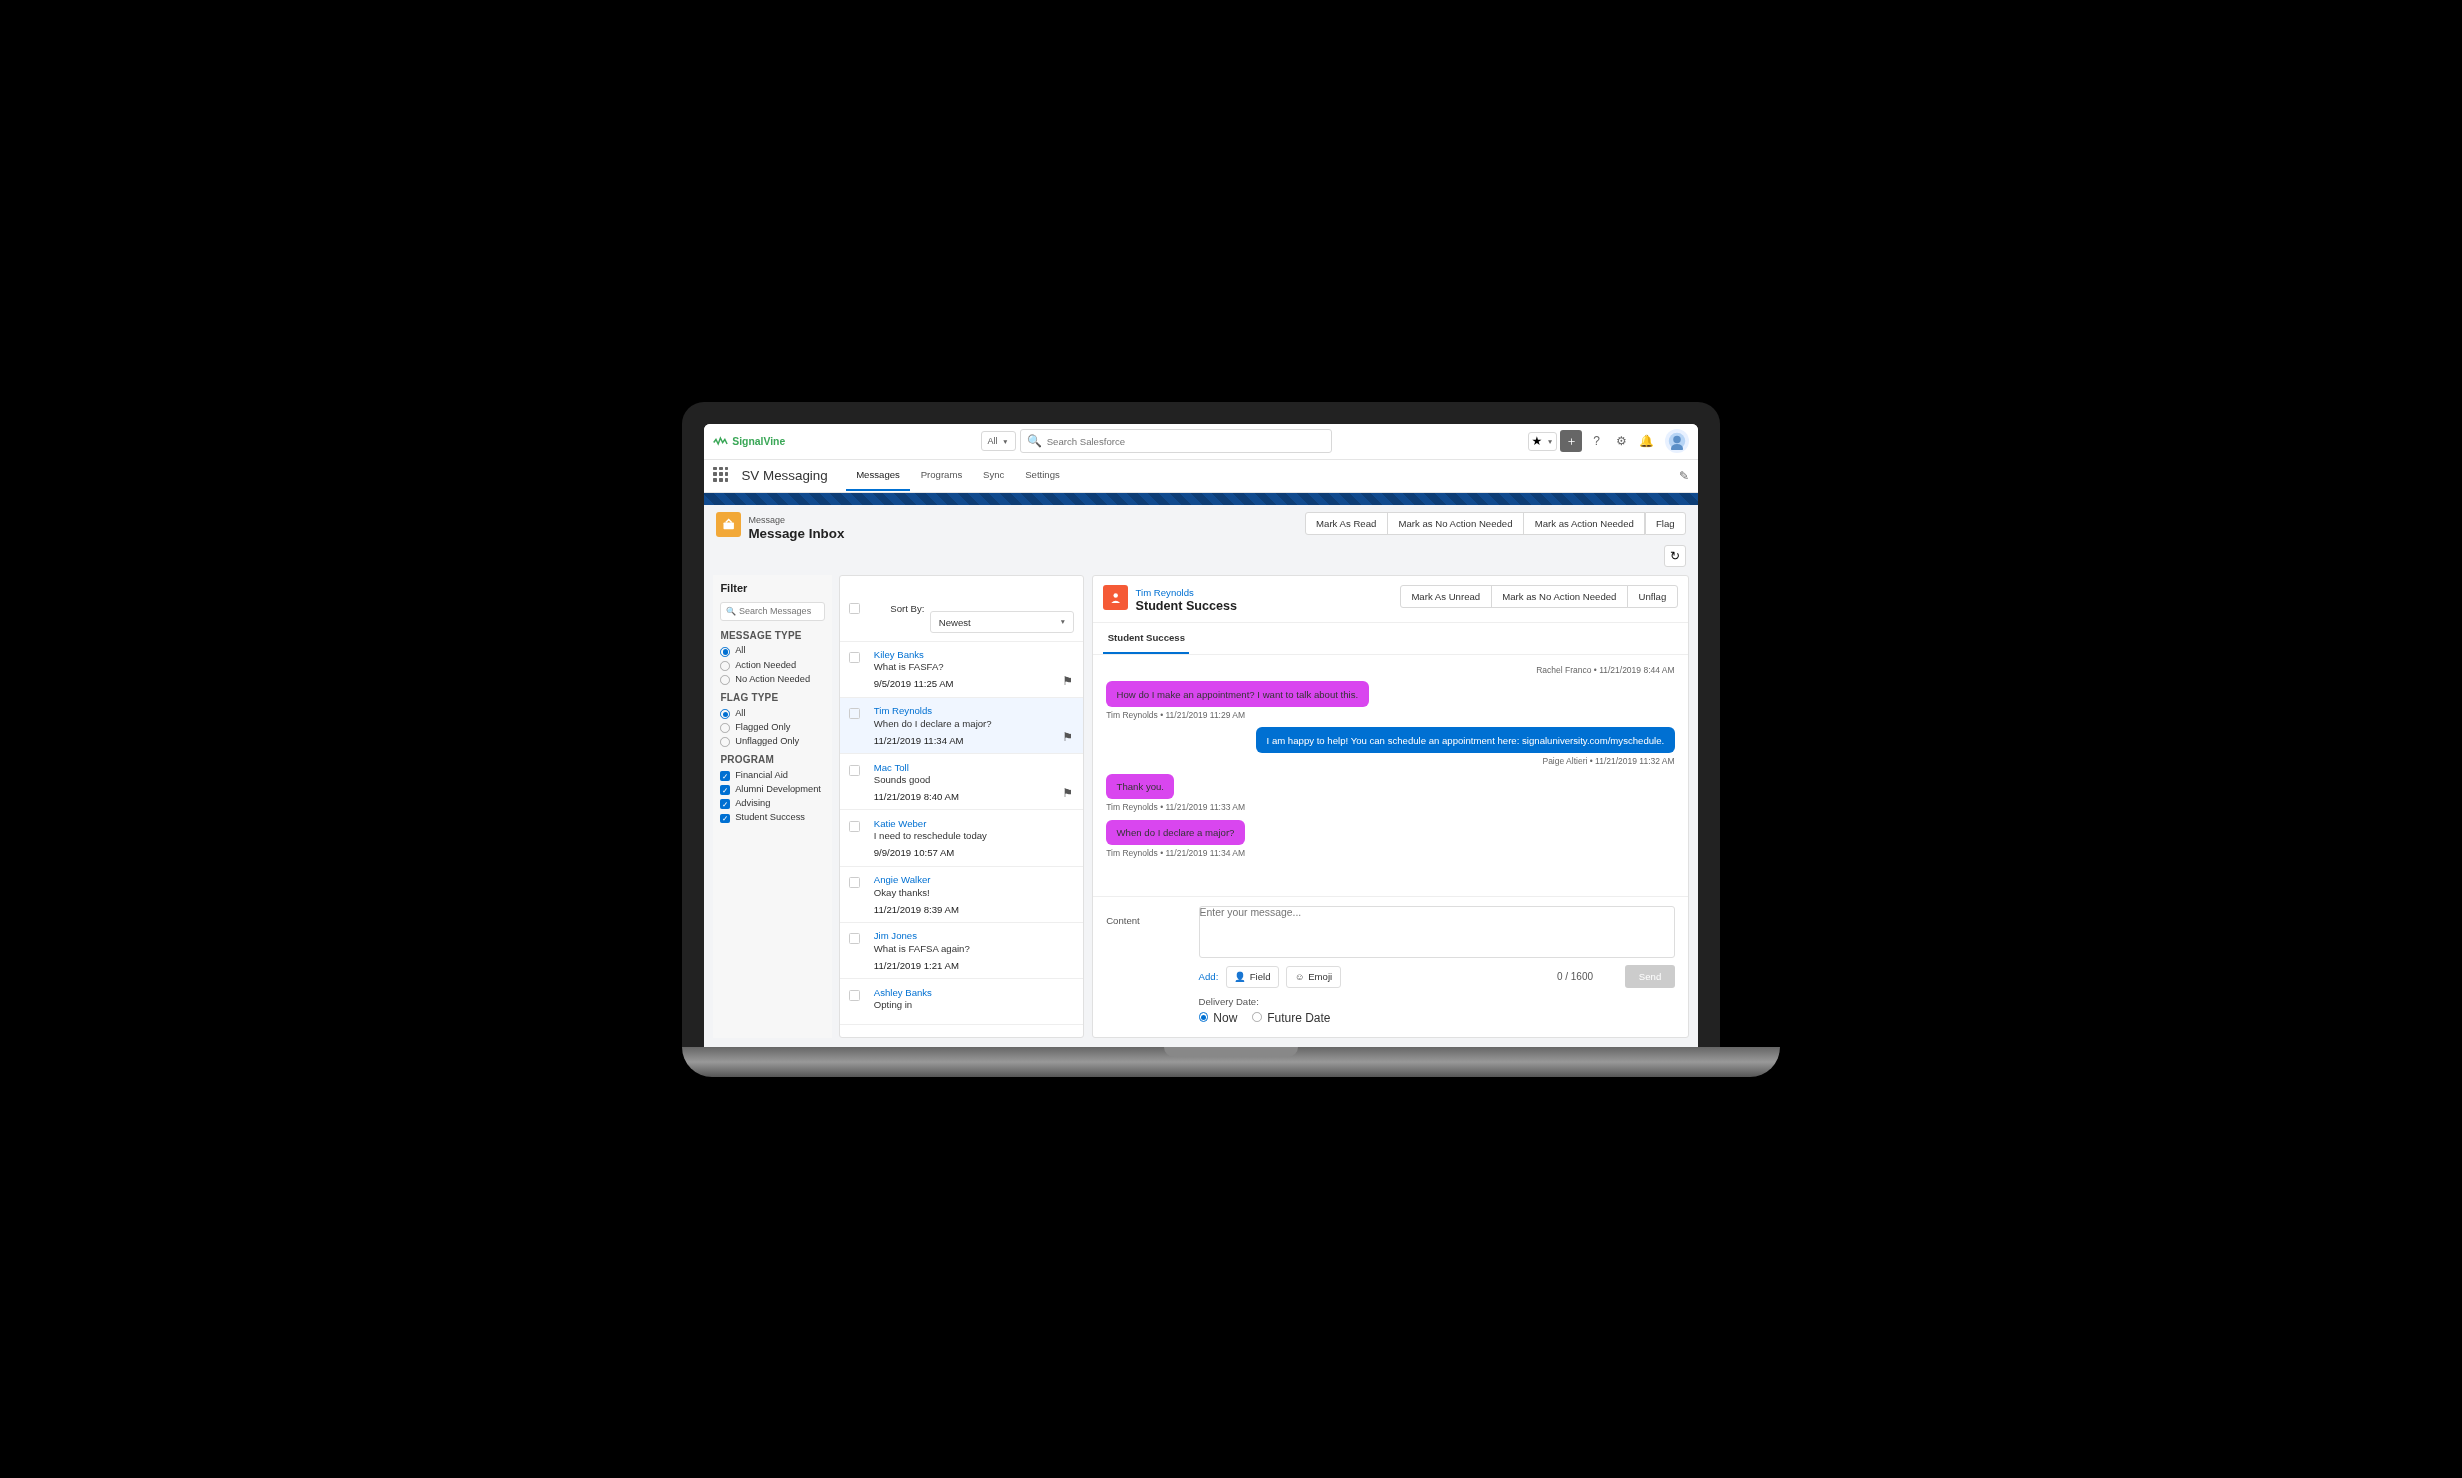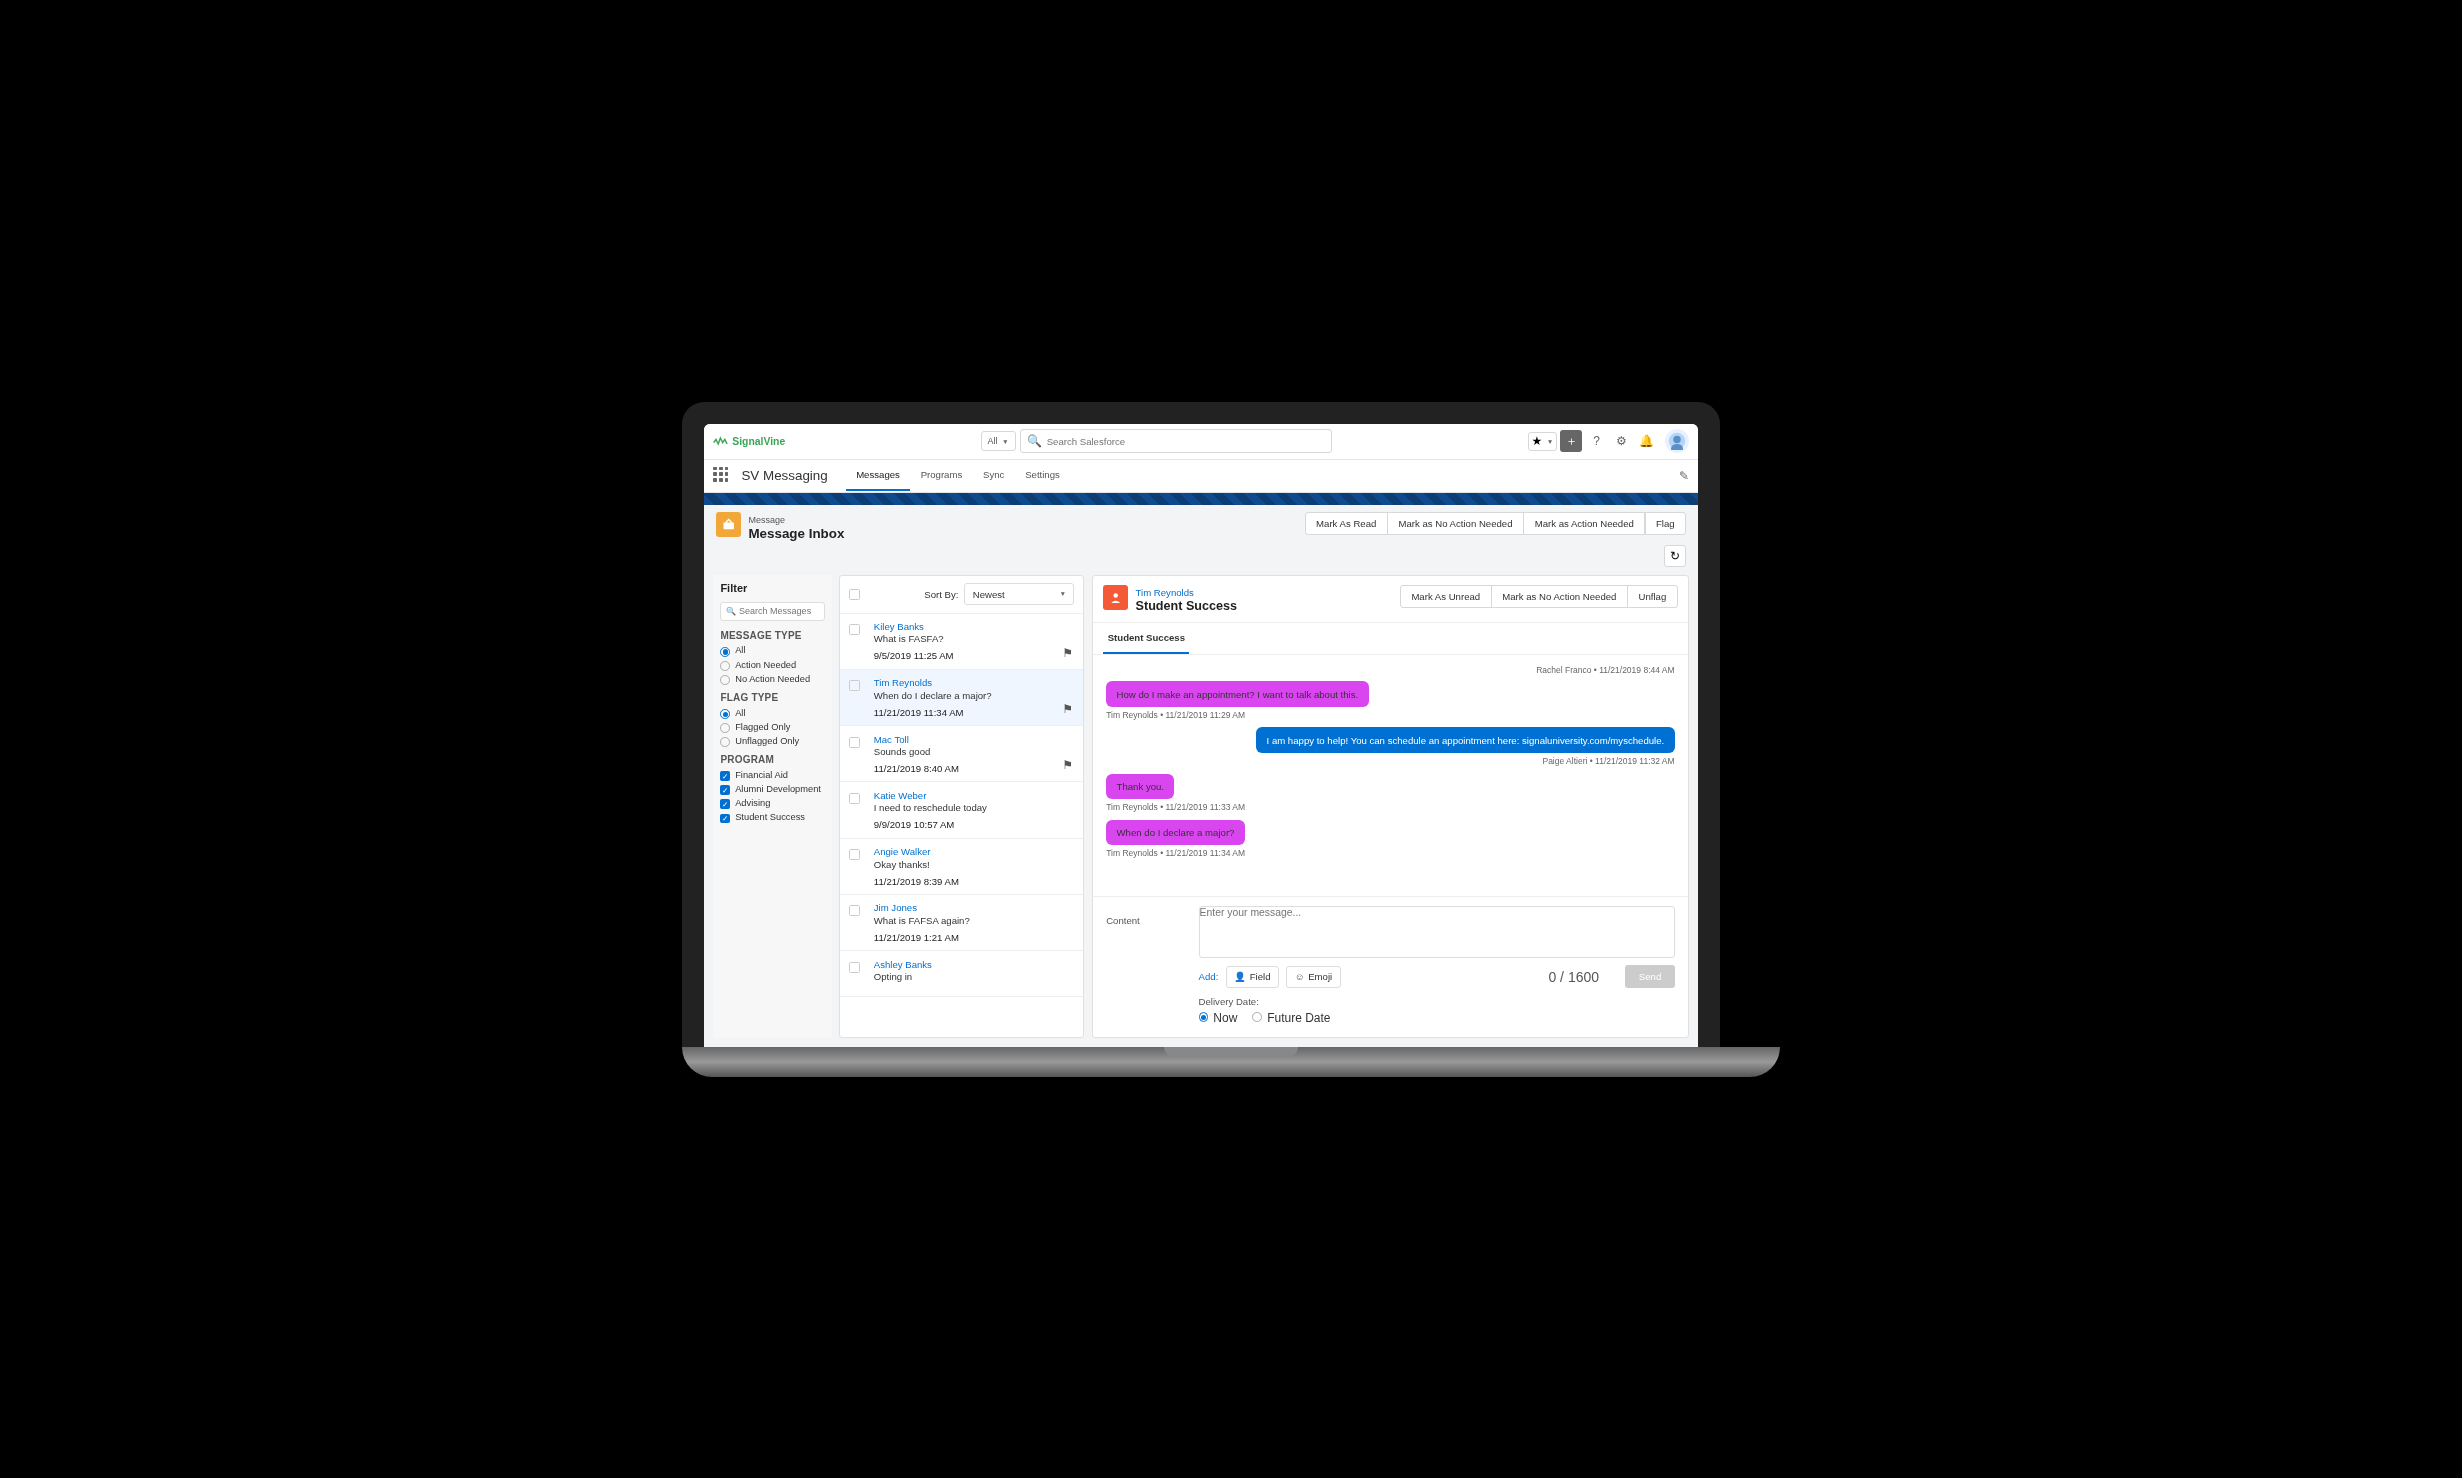--- a/index.html
+++ b/index.html
@@ -64,21 +64,21 @@
 .radio.on::after { content: ""; display: block; width: 5.2px; height: 5.2px; background: #0070d2; border-radius: 50%; margin: 1.5px; }
 .chk { border-radius: 1.5px; position: relative; }
 .chk.on { background: #0070d2; border-color: #0070d2; }
 .chk.on::after { content: "✓"; color: #fff; font-size: 7.4px; position: absolute; top: -0.7px; left: 0.7px; }
 
 
 .list-col { width: 245px; }
 .list-head { display: flex; align-items: center; padding: 7.4px 9px; border-bottom: 0.7px solid #eee; }
 .chk-empty { width: 11px; height: 11px; border: 0.7px solid #ccc; border-radius: 1.5px; cursor: pointer; }
 .sort-label { margin-left: auto; font-size: 9.6px; color: #333; margin-right: 6px; }
-.sort-select { border: 0.7px solid #ddd; border-radius: 3px; padding: 4.5px 22px 4.5px 7.4px; font-size: 9.6px; color: #333; cursor: pointer; background: #fff; position: relative; width: 110px; }
+.sort-select { border: 0.7px solid #ddd; border-radius: 3px; padding: 4.5px 22px 4.5px 7.4px; font-size: 9.6px; color: #333; cursor: pointer; background: #fff; position: relative; width: 144px; margin-top: 28px; }
 .list-scroll { overflow-y: auto; flex: 1; }
 .msg-item { border-bottom: 0.7px solid #eee; padding: 7.4px 12px 7.4px 9px; display: flex; position: relative; cursor: pointer; }
 .msg-item.sel { background: #f0f6ff; }
 .msg-item .chk-empty { margin-top: 3px; margin-right: 13.4px; flex-shrink: 0; }
 .msg-body { flex: 1; }
 .msg-from { color: #0070d2; font-size: 9.6px; }
 .msg-prev { font-size: 9.6px; color: #333; margin-top: 1.5px; }
 .msg-time { font-size: 9.6px; color: #222; margin-top: 6px; }
 .flag-icon { position: absolute; right: 10.4px; bottom: 9px; color: #555; cursor: pointer; }
 
@@ -98,21 +98,21 @@
 .bubble.in { background: #d946ef; color: #333; }
 .bubble.out { background: #0070d2; color: #fff; }
 .row-right { text-align: right; }
 .meta { font-size: 8.5px; color: #666; margin-top: 3px; }
 .compose { border-top: 0.7px solid #eee; padding: 9px 13.4px; display: grid; grid-template-columns: 82px 1fr; gap: 7.4px 10.4px; align-items: start; }
 .compose-label { font-size: 9.6px; color: #555; padding-top: 9px; }
 .compose textarea { width: 100%; border: 0.7px solid #ddd; border-radius: 3px; font-size: 10.4px; font-family: inherit; resize: none; height: 52px; outline: none; }
 .add-row { display: flex; align-items: center; gap: 7.4px; }
 .add-label { color: #0070d2; font-size: 9.6px; }
 .chip { border: 0.7px solid #ddd; border-radius: 3px; padding: 4.5px 7.4px; font-size: 9.6px; color: #333; cursor: pointer; display: flex; align-items: center; gap: 3.7px; }
-.counter { margin-left: auto; font-size: 14px; color: #555; margin-right: 19px; }
+.counter { margin-left: auto; font-size: 10px; color: #555; margin-right: 25px; }
 .send-btn { background: #ccc; color: #fff; border: none; border-radius: 3px; padding: 6px 13.4px; font-size: 9.6px; cursor: pointer; }
 .delivery { font-size: 9.6px; color: #555; }
 .delivery-opts { display: flex; gap: 15px; margin-top: 1px; }
 .caret { margin-left: 4.5px; font-size: 6.7px; color: #666; }
 </style>
 </head>
 <body>
 
 <div>
 <div class="laptop">

